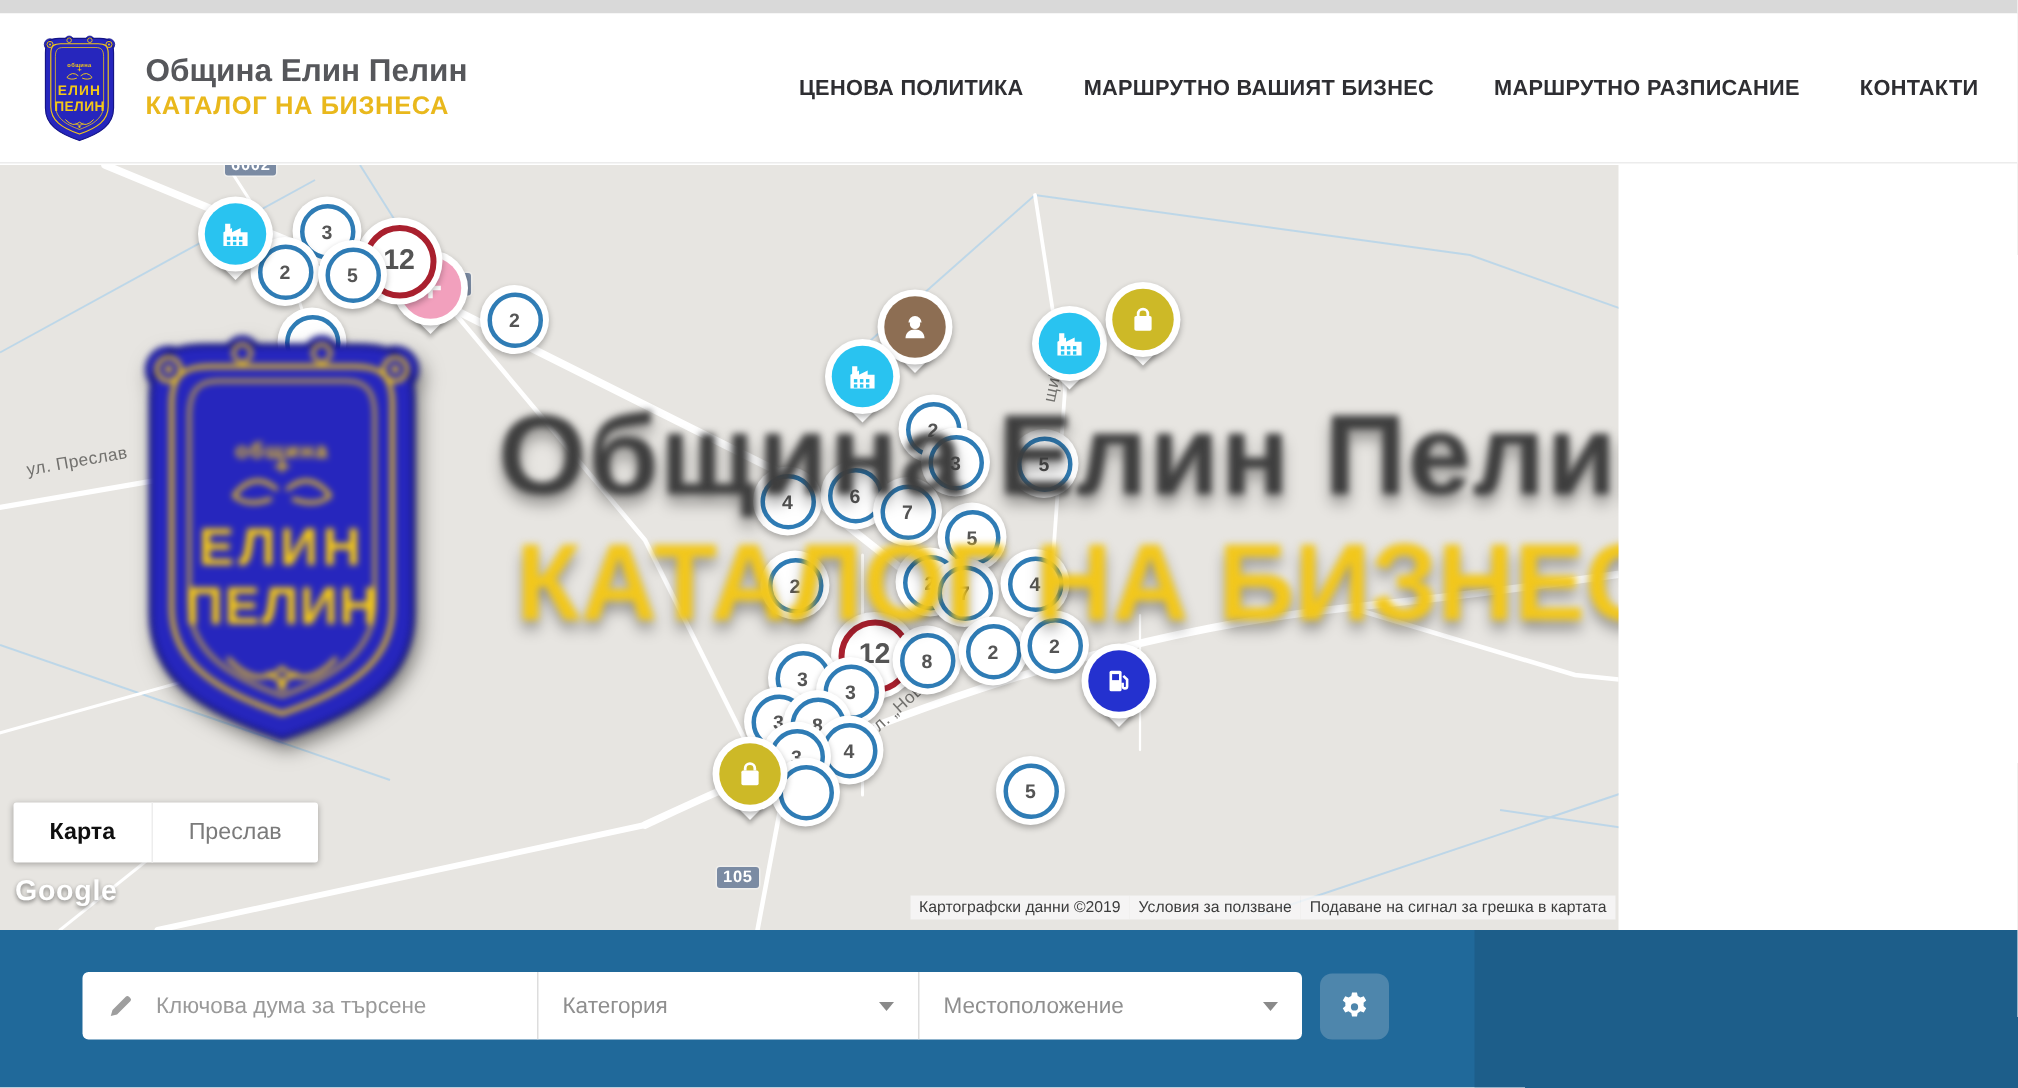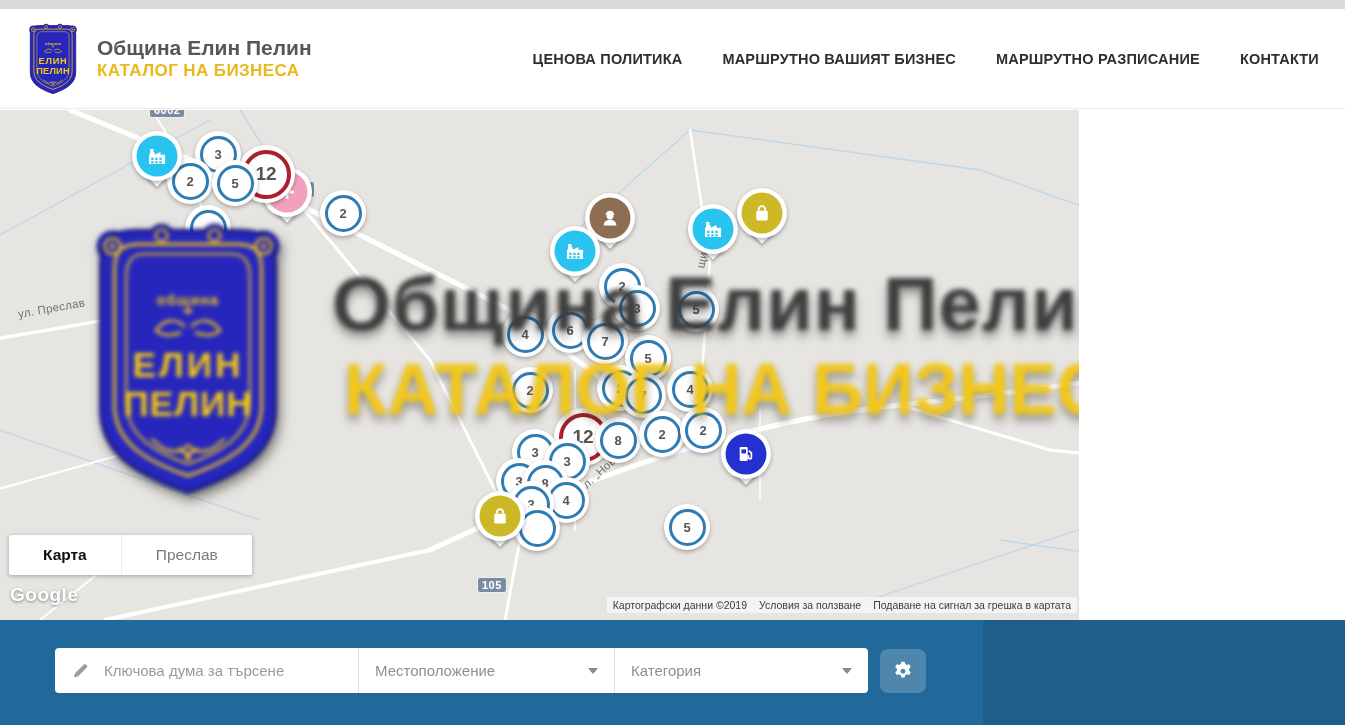--- a/index.html
+++ b/index.html
@@ -44,21 +44,21 @@
   .wm-crest{position:absolute;left:85px;top:103px;width:206px;height:292px;
             filter:blur(2.2px) drop-shadow(3px 6px 6px rgba(0,0,0,.5))}
   .wm-title{position:absolute;left:332px;top:150px;font-size:76px;font-weight:700;color:#3e3e3e;
             white-space:nowrap;letter-spacing:1px;filter:blur(2.4px);text-shadow:0 6px 9px rgba(0,0,0,.4)}
   .wm-sub{position:absolute;left:344px;top:237px;font-size:73px;font-weight:700;color:#f2c71b;
           white-space:nowrap;filter:blur(2.4px);text-shadow:0 6px 9px rgba(0,0,0,.4);
           transform:scaleX(.97);transform-origin:left}
   
   .maptype{position:absolute;left:9px;top:425px;display:flex;background:#fff;border-radius:2px;
            box-shadow:0 1px 4px rgba(0,0,0,.3);height:40px;z-index:4}
-  .maptype .mt{padding:0 34px;display:flex;align-items:center;font-size:15.5px;cursor:pointer}
+  .maptype .mt{padding:0 24px;display:flex;align-items:center;font-size:15.5px;cursor:pointer}
   .maptype .mt.active{font-weight:700;color:#0f0f0f}
   .maptype .mt.inactive{color:#7b7b7b;border-left:1px solid #ededed}
   .glogo{position:absolute;left:10px;top:474px;color:#fff;font-size:19px;font-weight:700;
          letter-spacing:.5px;text-shadow:0 1px 3px rgba(0,0,0,.45);z-index:4;cursor:pointer}
   .attrib{position:absolute;right:2px;top:487px;display:flex;font-size:10.5px;color:#3c3c3c;z-index:4}
   .attrib span{padding:2px 6px;background:rgba(248,248,248,.78);white-space:nowrap}
   .attrib span.link{cursor:pointer}
   .ctrl{position:absolute;background:#fff;box-shadow:0 1px 4px rgba(0,0,0,.3);border-radius:2px;z-index:4;
         display:flex;align-items:center;justify-content:center;cursor:pointer}
   .lockbtn{left:1303px;top:250px;width:37px;height:37px}
@@ -429,26 +429,26 @@
 <div class="bottombar">
   <div class="panel"></div>
 
   <div class="sgroup">
     <div class="sfield f-key">
       <svg width="19" height="19" viewBox="0 0 20 20">
         <path d="M3 17.2 L4.2 13 L13.5 3.7 a1.6 1.6 0 0 1 2.3 0 l.9.9 a1.6 1.6 0 0 1 0 2.3 L7.4 16.2 Z" fill="#9e9e9e"></path>
       </svg>
       <input type="text" placeholder="Ключова дума за търсене" style="">
     </div>
+    <div class="sfield f-cat">
+      <span class="selval">Категория</span>
+      <span class="caret"></span>
+    </div>
     <div class="sfield f-loc">
       <span class="selval">Местоположение</span>
-      <span class="caret"></span>
-    </div>
-    <div class="sfield f-cat">
-      <span class="selval">Категория</span>
       <span class="caret"></span>
     </div>
   </div>
 
   <button class="gearbtn">
     <svg width="22" height="22" viewBox="0 0 20 20">
       <path d="M11.5 1.5 h-3 l-.45 2.1 a6.3 6.3 0 0 0-1.6.95 l-2.05-.75 -1.5 2.6 1.6 1.4 a6.5 6.5 0 0 0 0 1.9 l-1.6 1.4 1.5 2.6 2.05-.75 c.5.4 1.04.73 1.6.95 l.45 2.1 h3 l.45-2.1 a6.3 6.3 0 0 0 1.6-.95 l2.05.75 1.5-2.6 -1.6-1.4 a6.5 6.5 0 0 0 0-1.9 l1.6-1.4 -1.5-2.6 -2.05.75 a6.3 6.3 0 0 0-1.6-.95 Z" fill="#fff"></path>
       <circle cx="10" cy="10.25" r="2.2" fill="#4e86ac"></circle>
     </svg>
   </button>

